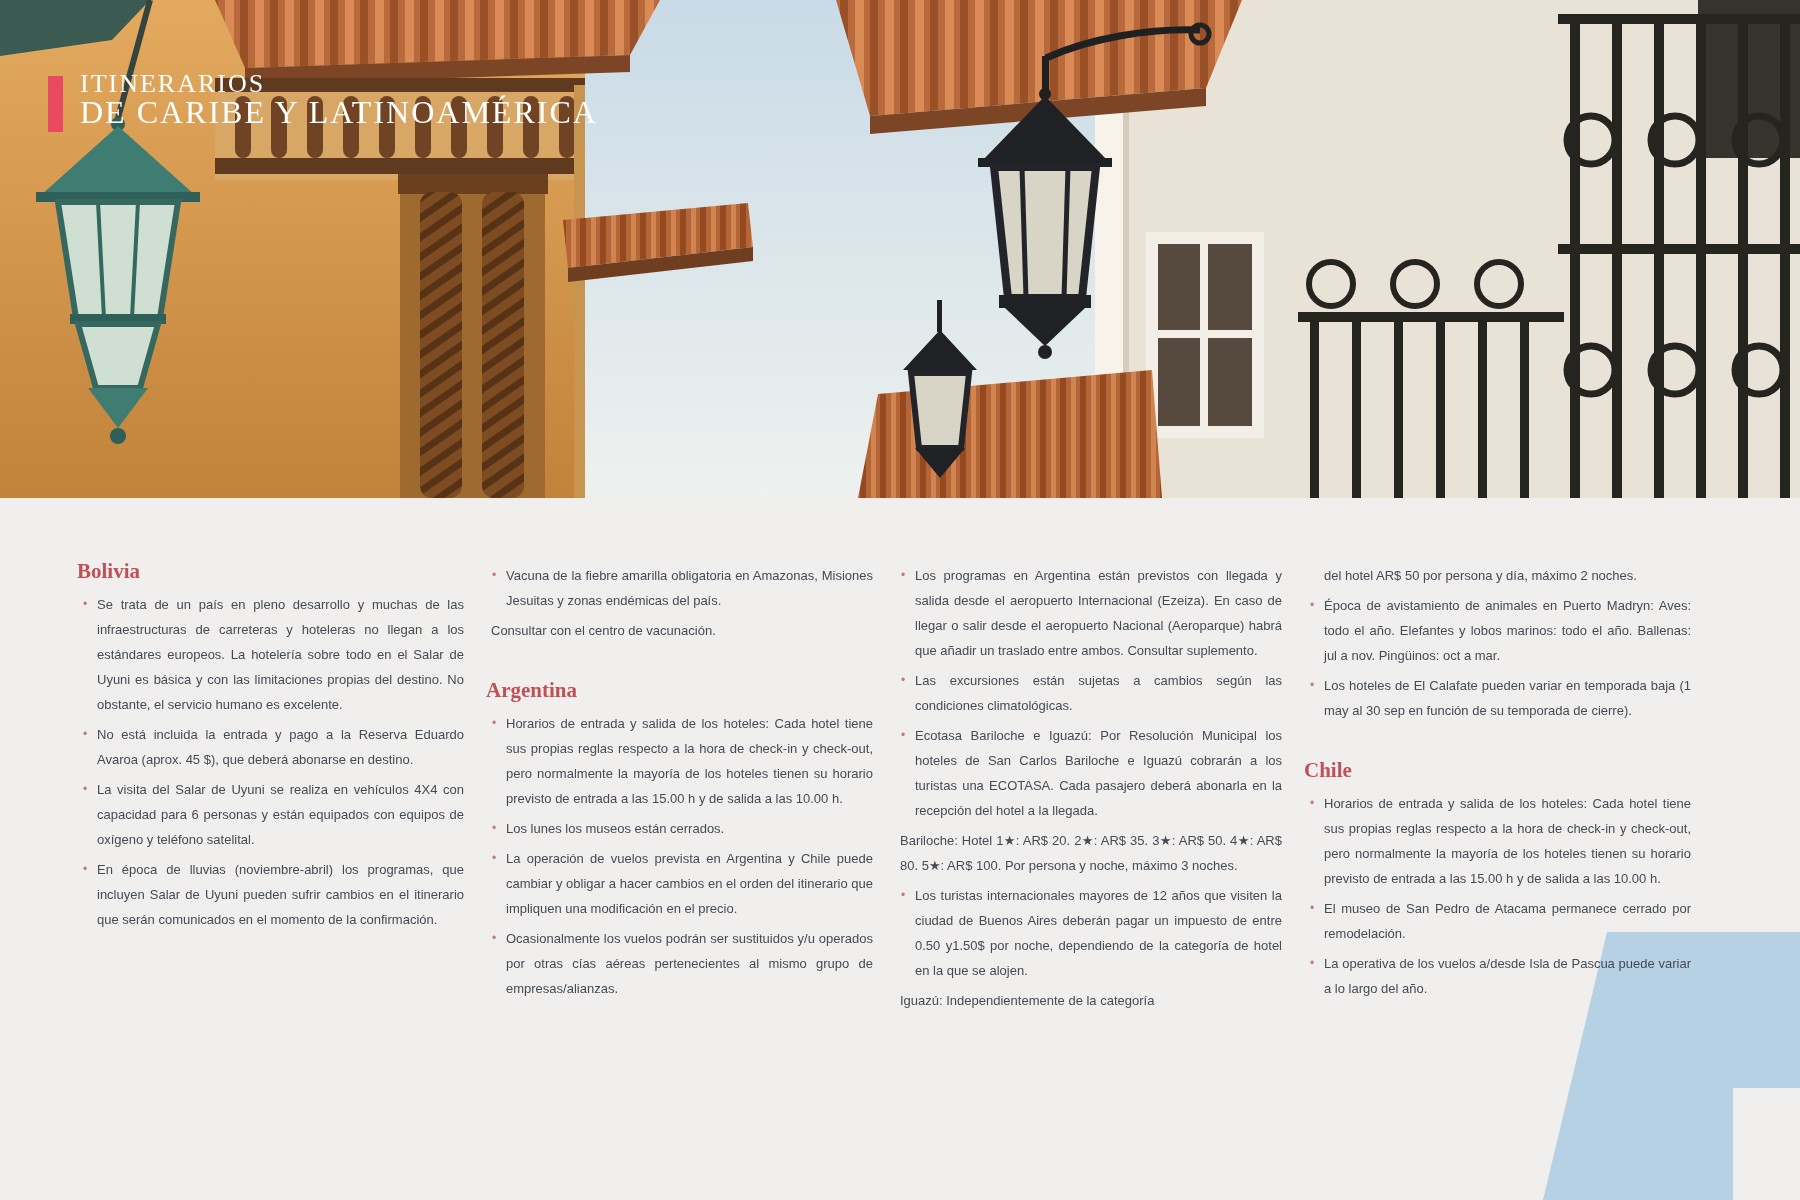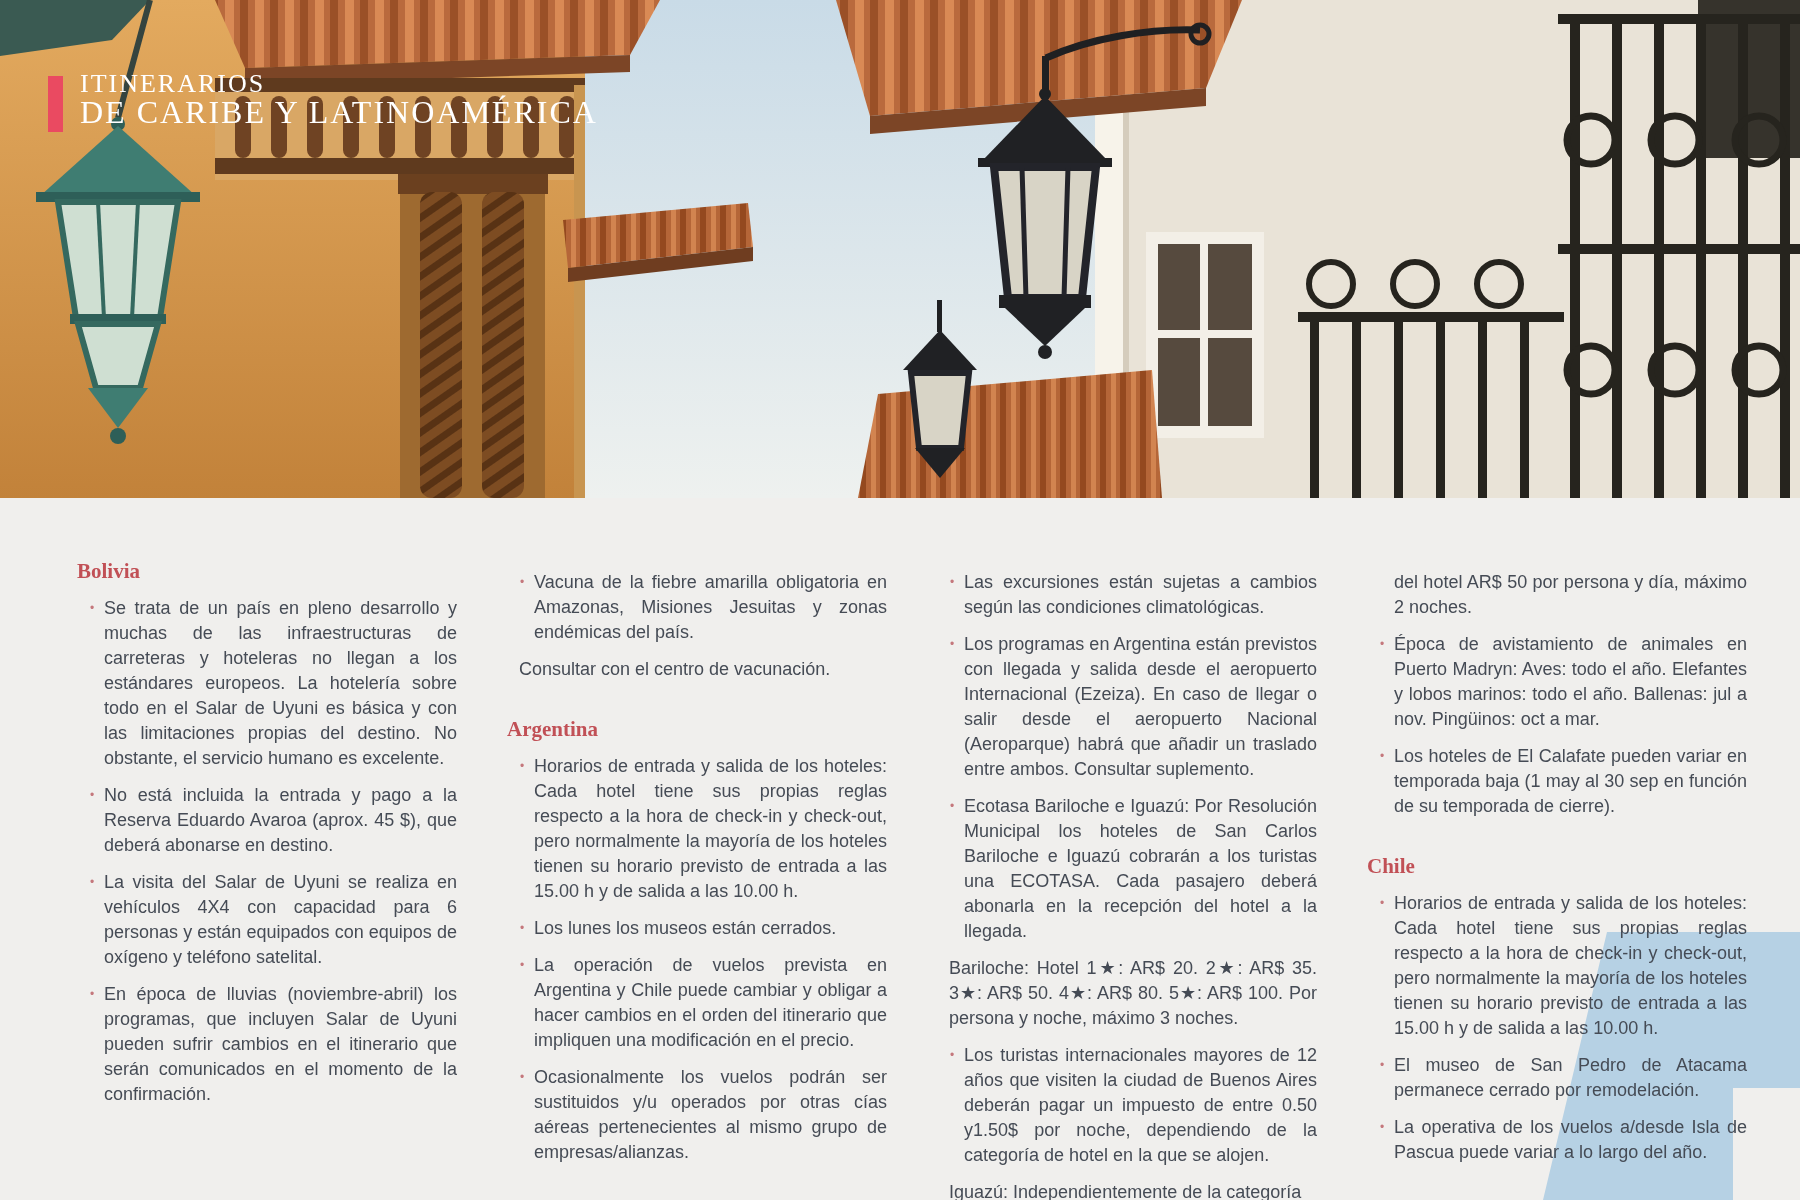--- a/index.html
+++ b/index.html
@@ -15,30 +15,30 @@
   .title-bar{width:15px;height:56px;background:#ea4a61;margin-right:17px;margin-top:6px;}
   .title-lines{color:#ffffff;font-family:"Liberation Serif",serif;font-weight:400;}
   .title-line1{font-size:26px;line-height:28px;letter-spacing:2px;}
   .title-line2{font-size:32px;line-height:28px;letter-spacing:2px;}
   
   .watermark{position:absolute;top:0;left:0;z-index:2;pointer-events:none;}
   
   .content{
     position:absolute;top:498px;left:0;width:1668px;height:702px;z-index:3;
     box-sizing:border-box;padding:60px 0 0 77px;
-    display:flex;gap:38px;
+    display:flex;gap:17px;
   }
   .col{width:392px;flex:0 0 392px;}
   .section-heading{
     font-family:"Liberation Serif",serif;font-weight:700;
     color:#c15056;font-size:21px;line-height:26px;margin:0 0 8px 0;
   }
   .section-heading.h-gap{margin-top:34px;}
   p.item{
-    margin:12px;font-size:18px;line-height:25px;color:#454b55;
+    margin:5px;font-size:13px;line-height:25px;color:#454b55;
     text-align:justify;position:relative;
   }
   p.item.bullet{padding-left:15px;}
   p.item.bullet::before{
     content:"•";position:absolute;left:1px;top:0;
     color:#c4777c;font-size:12px;line-height:25px;
   }
   p.item.plain{padding-left:0;}
   p.item.plain-indent{padding-left:15px;}
 </style>
@@ -224,22 +224,22 @@
     <p class="item bullet">Vacuna de la fiebre amarilla obligatoria en Amazonas, Misiones Jesuitas y zonas endémicas del país.</p>
     <p class="item plain">Consultar con el centro de vacunación.</p>
     <h3 class="section-heading h-gap">Argentina</h3>
     <p class="item bullet">Horarios de entrada y salida de los hoteles: Cada hotel tiene sus propias reglas respecto a la hora de check-in y check-out, pero normalmente la mayoría de los hoteles tienen su horario previsto de entrada a las 15.00 h y de salida a las 10.00 h.</p>
     <p class="item bullet">Los lunes los museos están cerrados.</p>
     <p class="item bullet">La operación de vuelos prevista en Argentina y Chile puede cambiar y obligar a hacer cambios en el orden del itinerario que impliquen una modificación en el precio.</p>
     <p class="item bullet">Ocasionalmente los vuelos podrán ser sustituidos y/u operados por otras cías aéreas pertenecientes al mismo grupo de empresas/alianzas.</p>
   </div>
 
   <div class="col">
+    <p class="item bullet">Los programas en Argentina están previstos con llegada y salida desde el aeropuerto Internacional (Ezeiza). En caso de llegar o salir desde el aeropuerto Nacional (Aeroparque) habrá que añadir un traslado entre ambos. Consultar suplemento.</p>
     <p class="item bullet">Las excursiones están sujetas a cambios según las condiciones climatológicas.</p>
-    <p class="item bullet">Los programas en Argentina están previstos con llegada y salida desde el aeropuerto Internacional (Ezeiza). En caso de llegar o salir desde el aeropuerto Nacional (Aeroparque) habrá que añadir un traslado entre ambos. Consultar suplemento.</p>
     <p class="item bullet">Ecotasa Bariloche e Iguazú: Por Resolución Municipal los hoteles de San Carlos Bariloche e Iguazú cobrarán a los turistas una ECOTASA. Cada pasajero deberá abonarla en la recepción del hotel a la llegada.</p>
     <p class="item plain">Bariloche: Hotel 1★: AR$ 20. 2★: AR$ 35. 3★: AR$ 50. 4★: AR$ 80. 5★: AR$ 100. Por persona y noche, máximo 3 noches.</p>
     <p class="item bullet">Los turistas internacionales mayores de 12 años que visiten la ciudad de Buenos Aires deberán pagar un impuesto de entre 0.50 y1.50$ por noche, dependiendo de la categoría de hotel en la que se alojen.</p>
     <p class="item plain">Iguazú: Independientemente de la categoría</p>
   </div>
 
   <div class="col">
     <p class="item plain-indent">del hotel AR$ 50 por persona y día, máximo 2 noches.</p>
     <p class="item bullet">Época de avistamiento de animales en Puerto Madryn: Aves: todo el año. Elefantes y lobos marinos: todo el año. Ballenas: jul a nov. Pingüinos: oct a mar.</p>
     <p class="item bullet">Los hoteles de El Calafate pueden variar en temporada baja (1 may al 30 sep en función de su temporada de cierre).</p>

